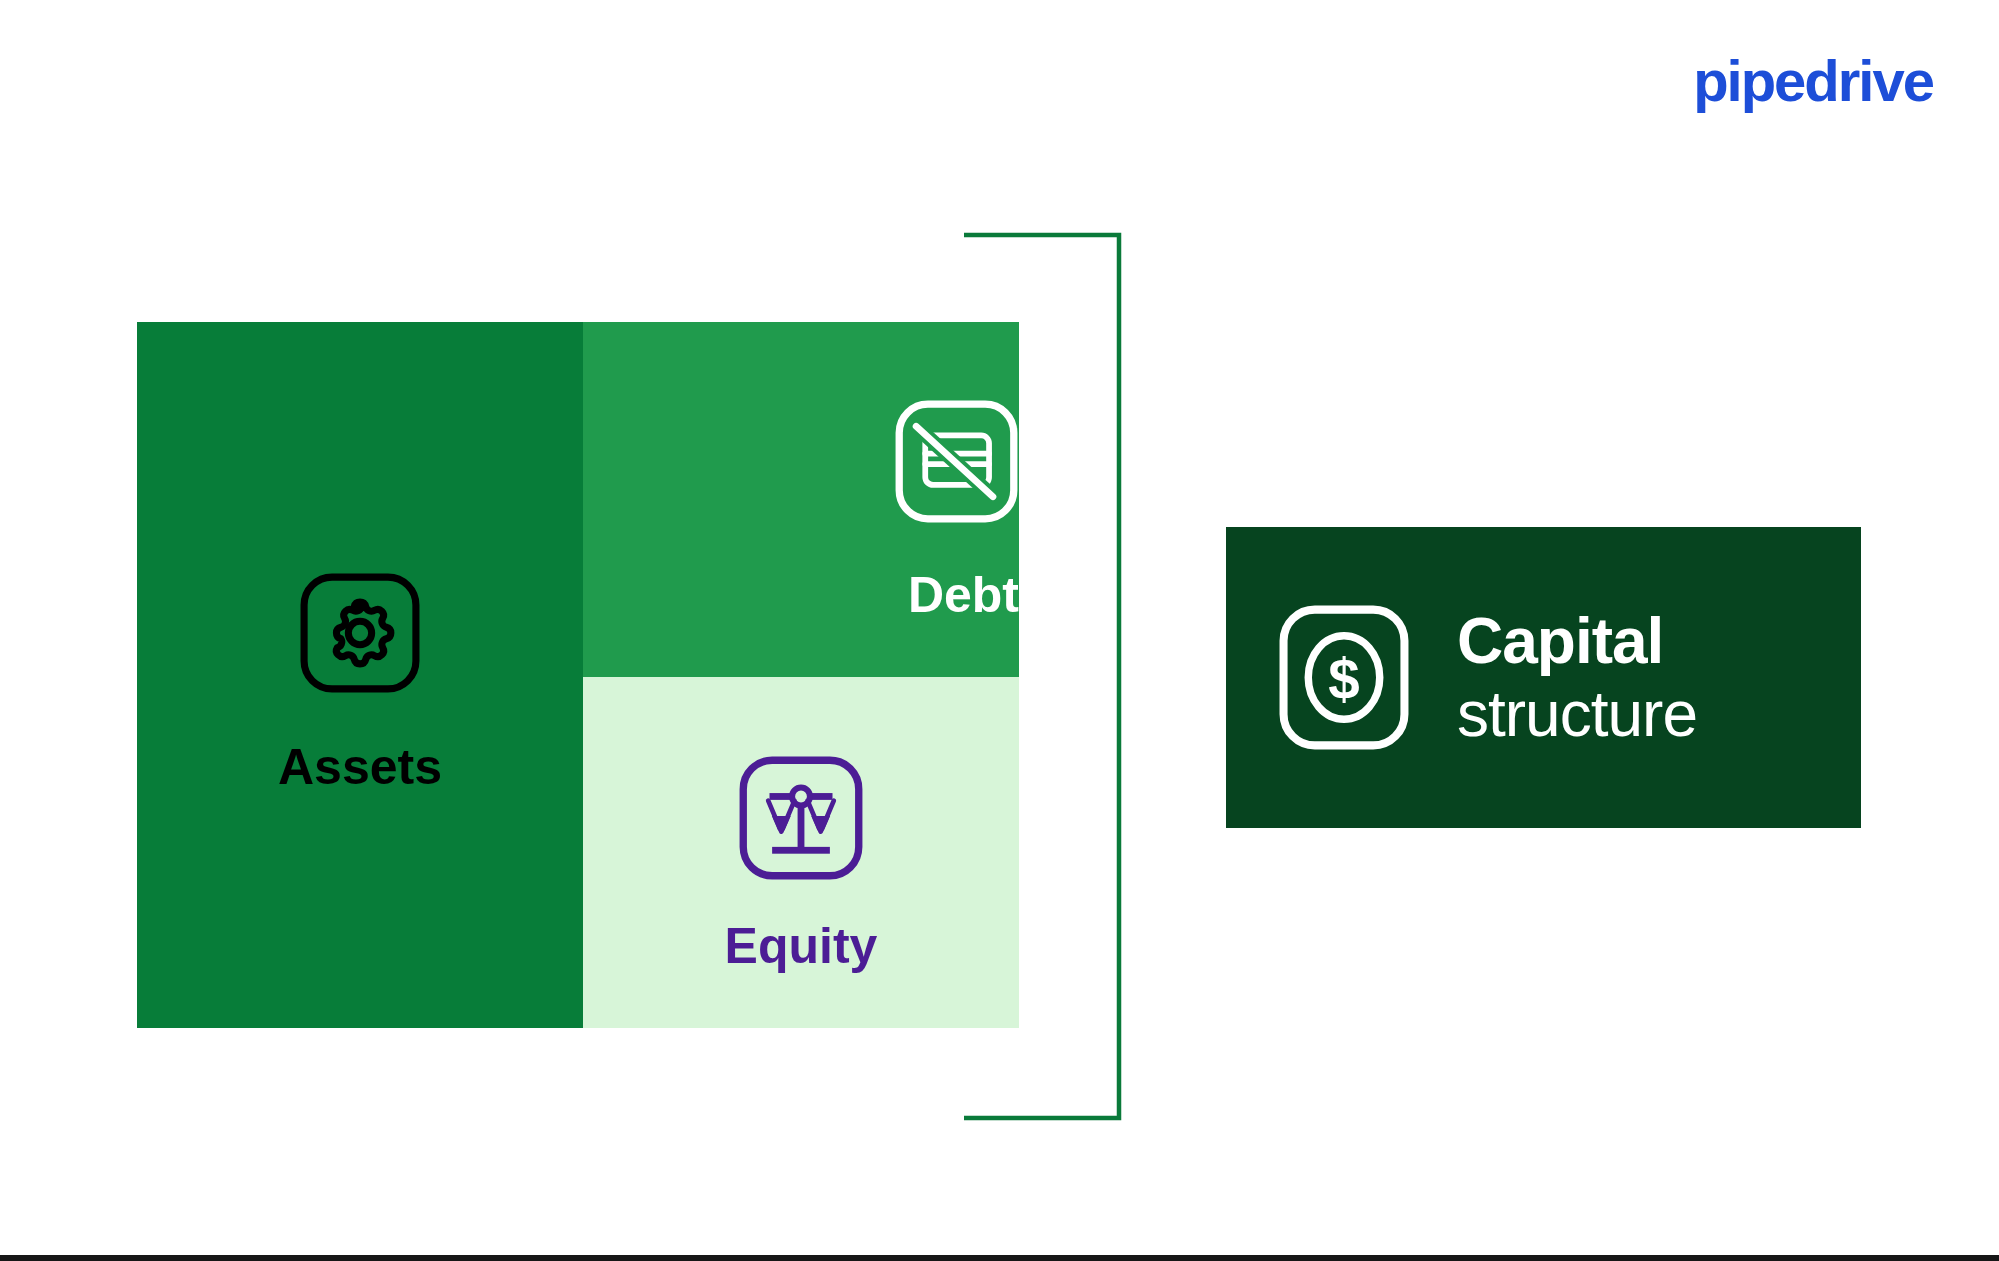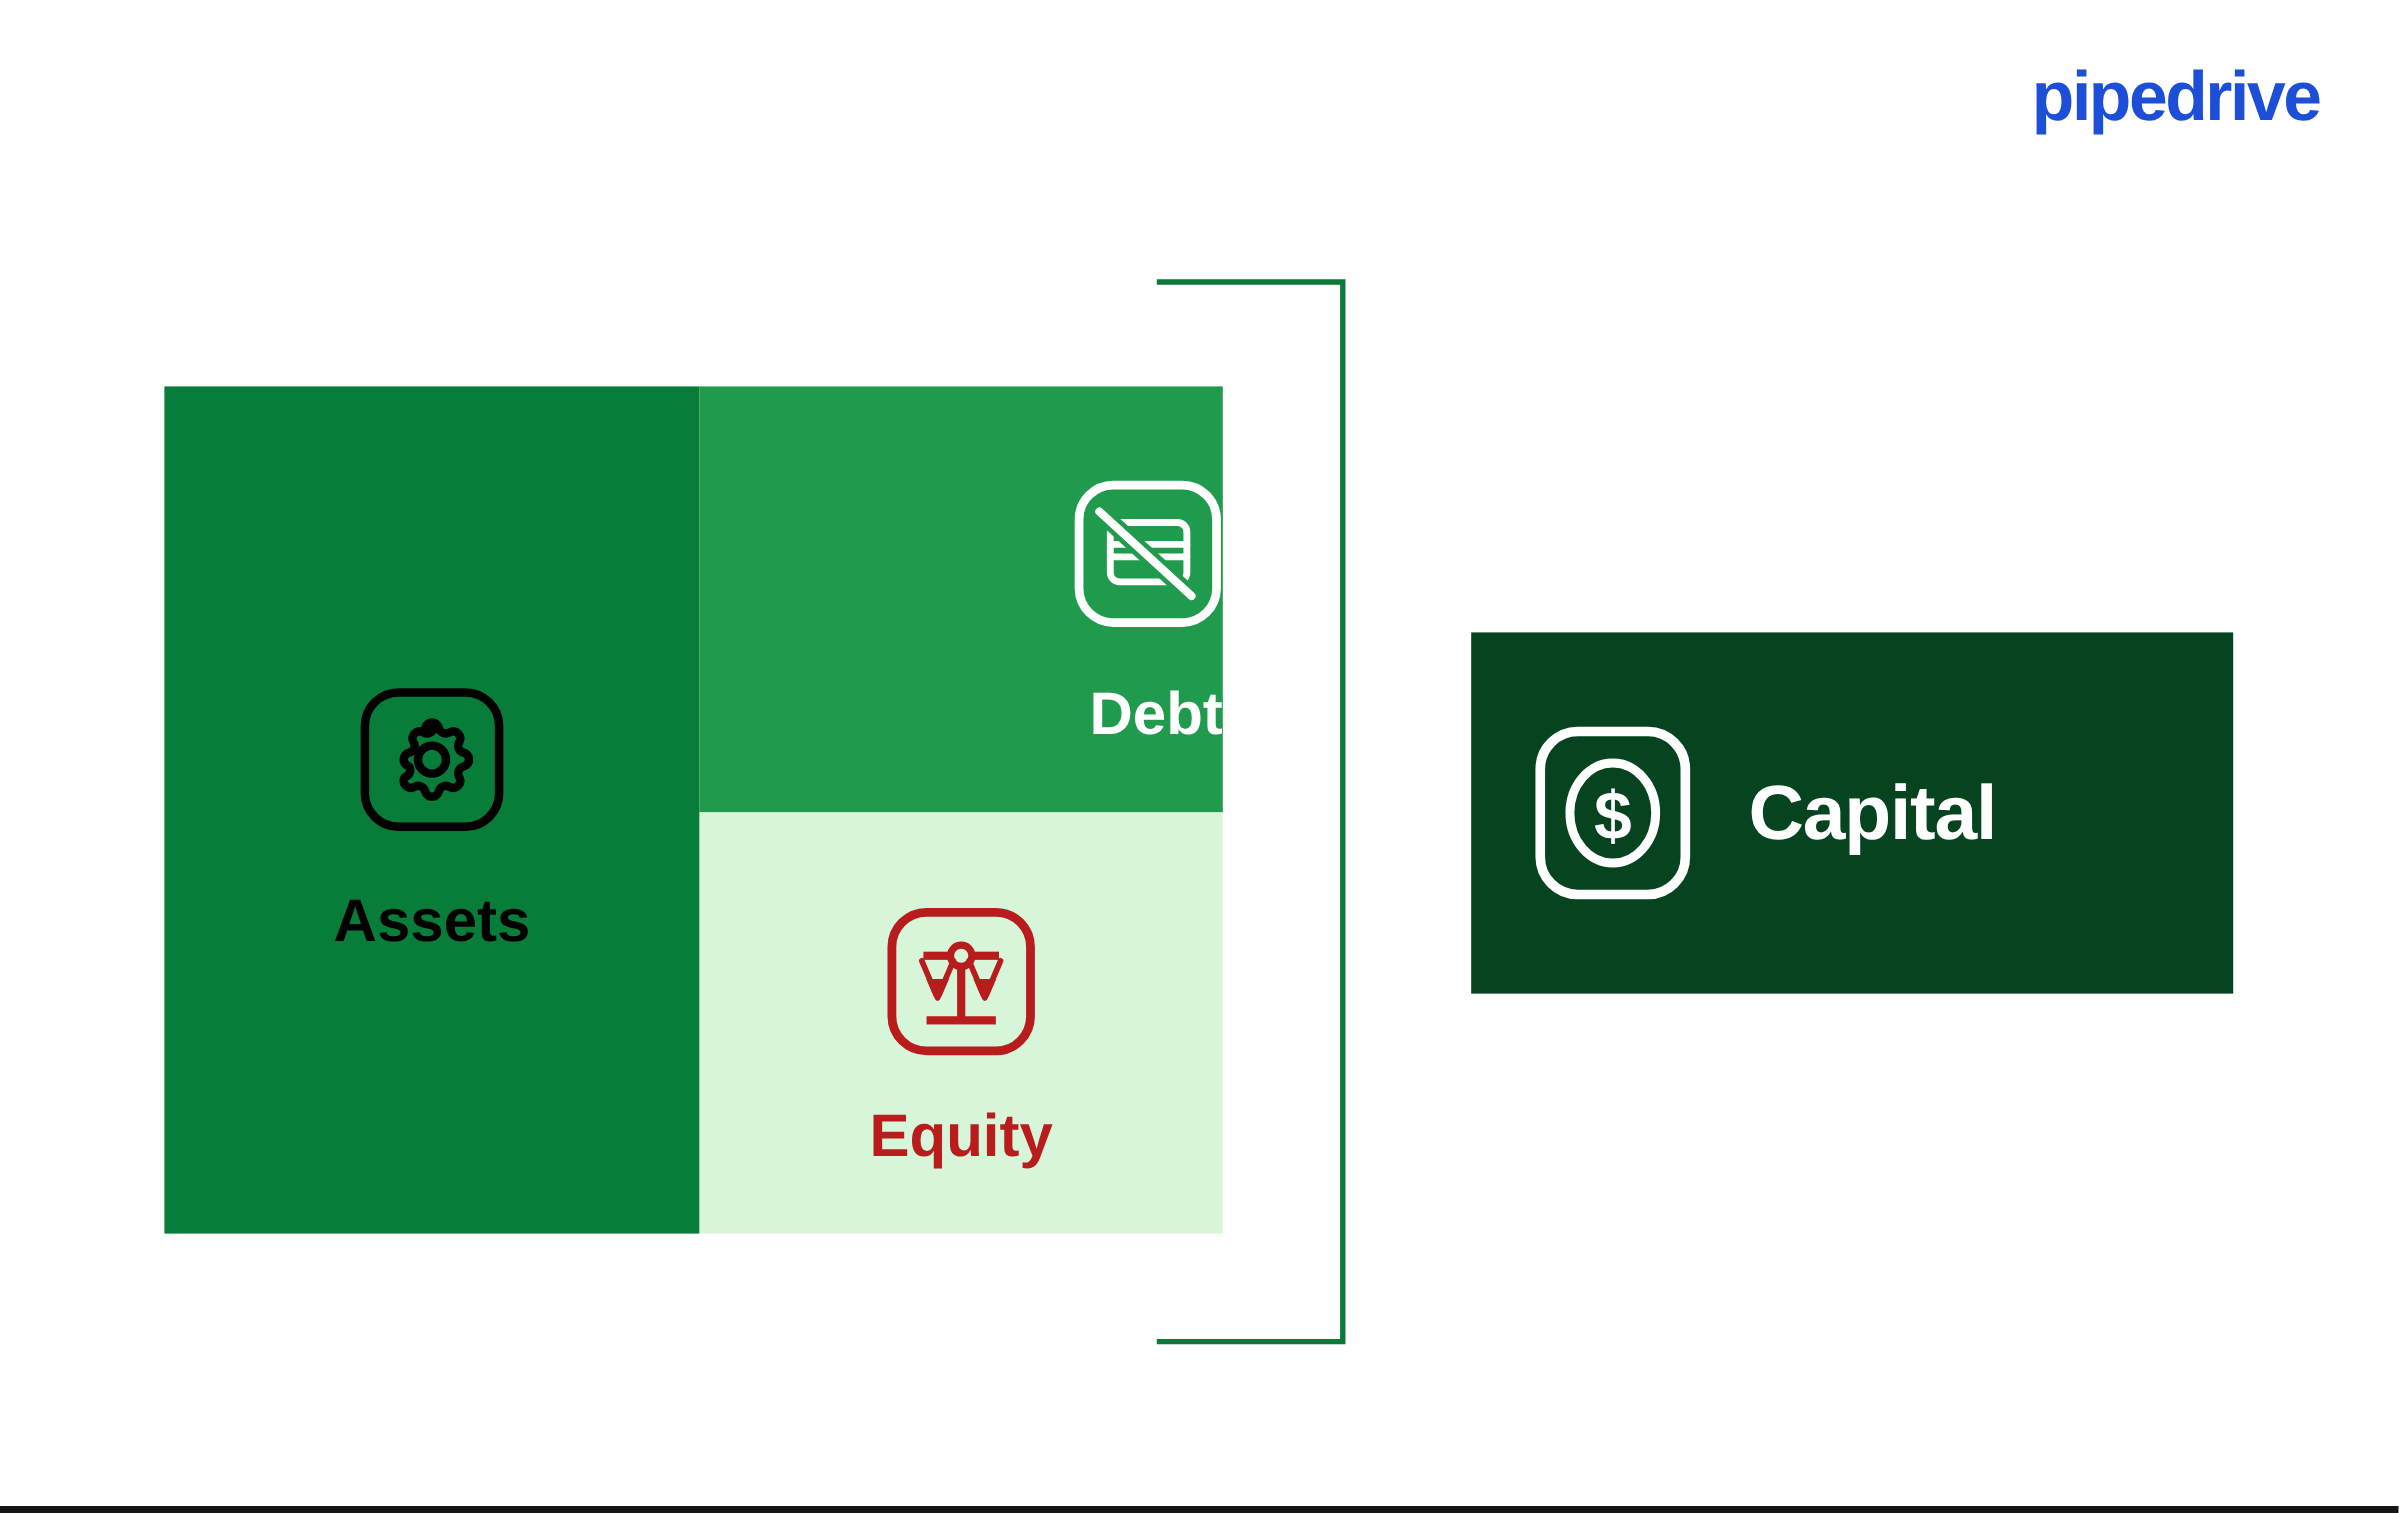--- a/index.html
+++ b/index.html
@@ -72,21 +72,21 @@
         <rect x="12" y="14" width="24.5" height="19" rx="3" stroke-width="2.2"></rect>
         <path d="M12 21 H36.5" stroke-width="2.2"></path>
         <path d="M12 25 H36.5" stroke-width="2.2"></path>
         <path d="M8.5 10.5 L38 37.5" stroke-width="5.6" stroke-linecap="butt" style="stroke: rgb(32, 155, 77);"></path>
         <path d="M8.5 10.5 L38 37.5" stroke-width="2.6"></path>
       </svg>
     </span>
     <div class="panel-label">Debt</div>
   </div>
 
-  <div class="panel panel-equity" style="background-color: rgb(215, 245, 216); color: #b91c1c;">
+  <div class="panel panel-equity" style="background-color: rgb(215, 245, 216); color: #4c1d95;">
     <span class="icon-wrap">
       <svg width="126" height="126" viewBox="0 0 48 48" fill="none" stroke="currentColor" stroke-linecap="round" stroke-linejoin="round">
         <rect x="2" y="2" width="44" height="44" rx="11" stroke-width="2.8"></rect>
 
         <rect x="12" y="14.5" width="24" height="2.6" fill="currentColor" stroke="none"></rect>
 
         <rect x="22.7" y="15.8" width="2.6" height="20" fill="currentColor" stroke="none"></rect>
 
         <rect x="13" y="35" width="22" height="2.6" fill="currentColor" stroke="none"></rect>
 
@@ -109,18 +109,19 @@
   <div class="callout" style="background-color: rgb(6, 68, 31); color: rgb(255, 255, 255);">
     <span class="icon-wrap">
       <svg width="134" height="149" viewBox="0 0 45 50" fill="none" stroke="currentColor" stroke-linecap="round" stroke-linejoin="round">
         <rect x="2.2" y="2.2" width="40.6" height="45.6" rx="10.5" stroke-width="2.7"></rect>
         <ellipse cx="22.5" cy="25" rx="12" ry="14" stroke-width="2.5"></ellipse>
         <text x="22.5" y="25.6" text-anchor="middle" dominant-baseline="central" fill="currentColor" stroke="none" style="font-family:'Liberation Sans','DejaVu Sans',sans-serif;font-size:19px;font-weight:700;">$</text>
       </svg>
     </span>
     <div class="callout-title">
       <span class="bold">Capital</span>
+      <span class="regular">structure</span>
     </div>
   </div>
 
   <div class="bottom-bar" style="background-color: rgb(22, 22, 22);"></div>
 
 </div>
 
 </body></html>

